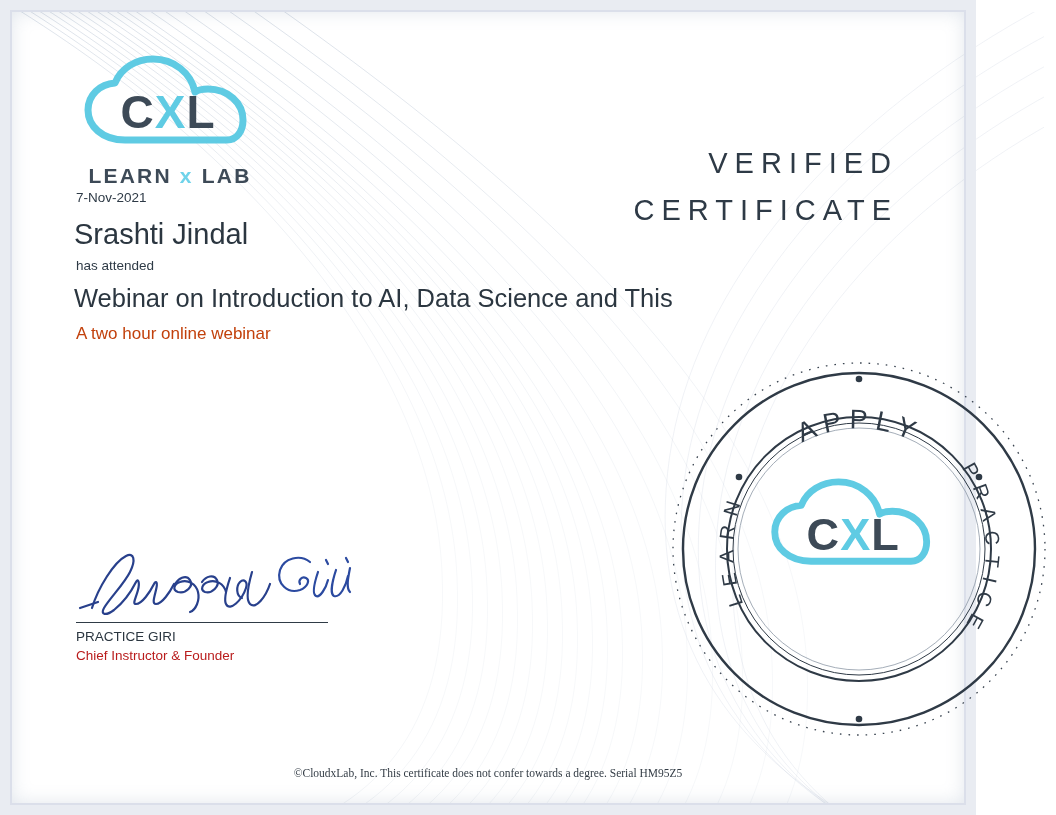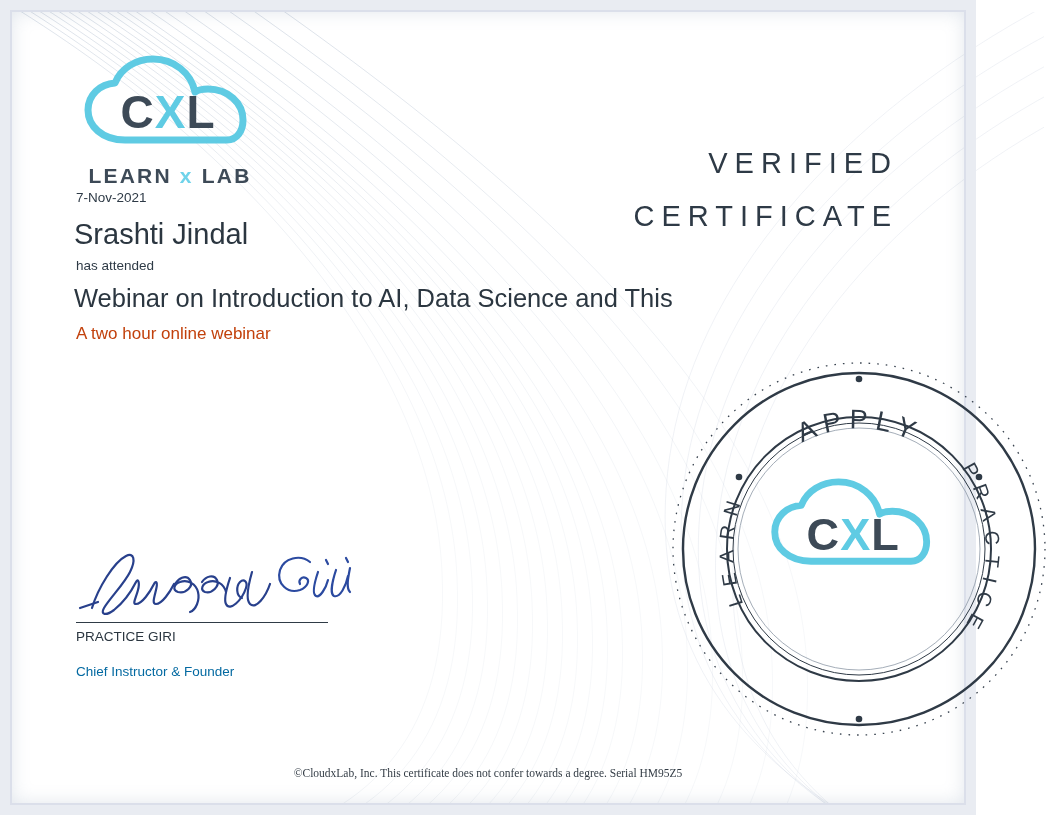--- a/index.html
+++ b/index.html
@@ -89,21 +89,21 @@
   }
   .verified .line1 {
     font-size: 29px;
     letter-spacing: 7px;
     font-weight: 500;
   }
   .verified .line2 {
     font-size: 29px;
     letter-spacing: 7px;
     font-weight: 500;
-    margin-top: 20px;
+    margin-top: 14px;
   }
 
   
   .date {
     position: absolute;
     left: 64px;
     top: 178px;
     font-size: 13.5px;
     color: #2e3a46;
   }
@@ -152,24 +152,24 @@
     border-top: 1px solid #2f3b46;
     margin-left: 2px;
   }
   .sig-name {
     margin-top: 6px;
     margin-left: 2px;
     font-size: 13.5px;
     color: #2b3640;
   }
   .sig-role {
-    margin-top: 20px;
+    margin-top: 4px;
     margin-left: 2px;
     font-size: 13.5px;
-    color: #0369a1;
+    color: #b91c1c;
   }
   .sig-company {
     margin-top: 4px;
     margin-left: 2px;
     font-size: 13.5px;
     color: #2b3640;
   }
   .sig-company a {
     color: #3b6fd4;
     text-decoration: underline;

